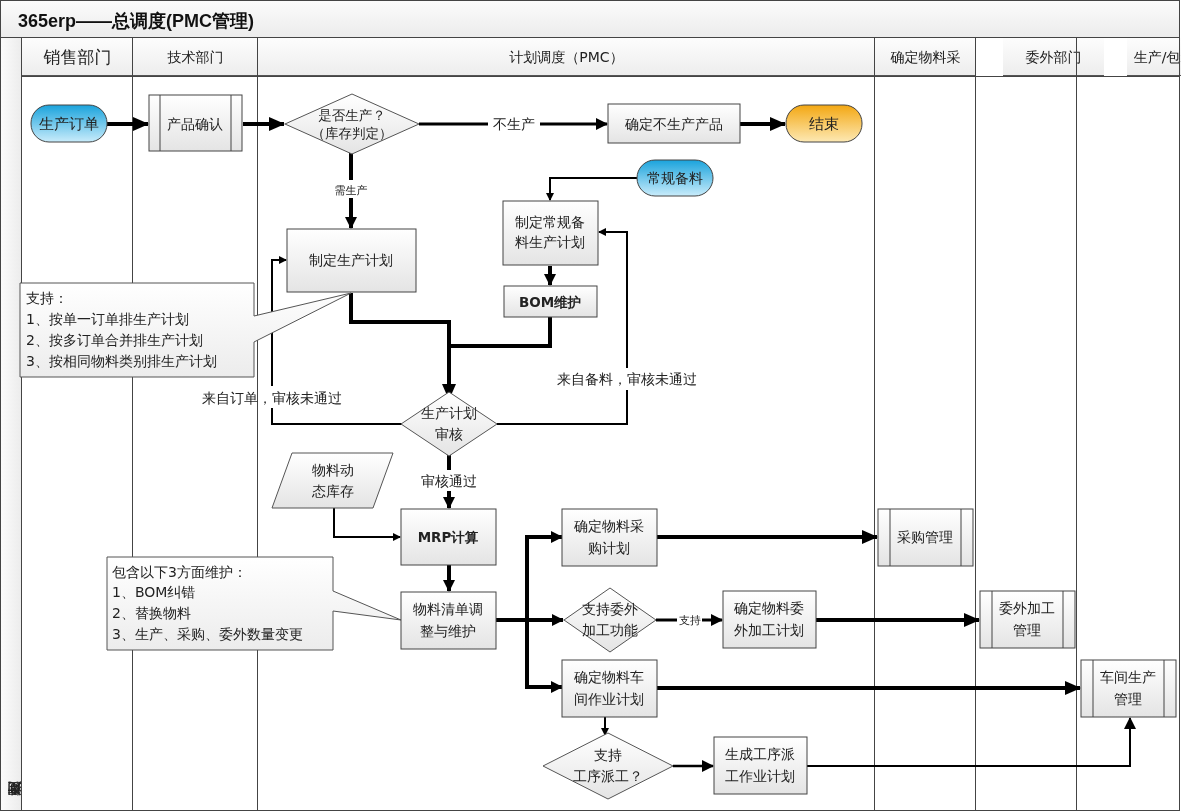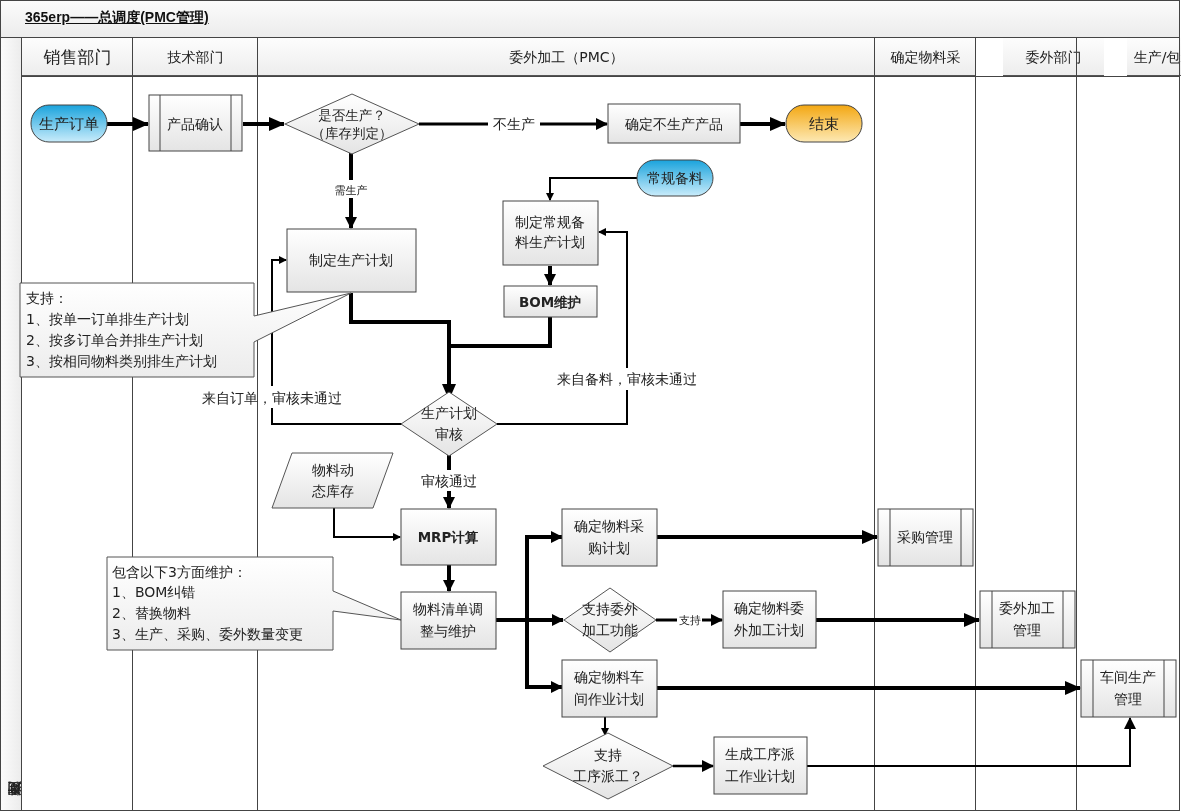--- a/index.html
+++ b/index.html
@@ -1,37 +1,37 @@
 <!DOCTYPE html>
 <html><head>
 <meta charset="utf-8">
 <style>
   html,body{margin:0;padding:0;background:#fff;}
   body{width:1181px;height:812px;position:relative;overflow:hidden;font-family:"DejaVu Sans","Liberation Sans",sans-serif;}
   #frame{position:absolute;left:0;top:0;width:1181px;height:812px;}
   svg text{font-family:"DejaVu Sans","Liberation Sans",sans-serif;fill:#222;}
   .title-bar{position:absolute;left:1px;top:1px;width:1178px;height:36px;background:linear-gradient(#fbfbfb,#ececec);border-bottom:1px solid #555;}
-  .title-text{position:absolute;left:24px;top:8px;font-size:14px;font-weight:bold;color:#111;font-family:"Liberation Sans","DejaVu Sans",sans-serif;text-decoration:underline;}
+  .title-text{position:absolute;left:17px;top:8px;font-size:18px;font-weight:bold;color:#111;font-family:"Liberation Sans","DejaVu Sans",sans-serif;}
   .lane-hdr{position:absolute;top:38px;height:38px;display:flex;align-items:center;justify-content:center;text-align:center;color:#222;background:linear-gradient(#fdfdfd,#ededed);border-bottom:1px solid #555;box-sizing:border-box;line-height:16px;}
   .pool-label{position:absolute;left:1px;top:38px;width:20px;height:773px;background:linear-gradient(90deg,#fbfbfb,#ececec);}
   .pool-text{position:absolute;left:4px;bottom:4px;writing-mode:vertical-rl;transform:rotate(180deg);font-size:14px;color:#222;}
 </style>
 </head>
 <body>
 
 <div id="frame">
   <div class="title-bar">
     <span class="title-text">365erp——总调度(PMC管理)</span>
   </div>
   <div class="pool-label">
     <span class="pool-text">生产计划调度</span>
   </div>
   <div class="lane-hdr" style="left:22px;width:111px;font-size:17px;">销售部门</div>
   <div class="lane-hdr" style="left:133px;width:125px;font-size:14px;">技术部门</div>
-  <div class="lane-hdr" style="left:258px;width:617px;font-size:14px;">委外加工（PMC）</div>
+  <div class="lane-hdr" style="left:258px;width:617px;font-size:14px;">计划调度（PMC）</div>
   <div class="lane-hdr" style="left:875px;width:101px;font-size:14px;">确定物料采</div>
   <div class="lane-hdr" style="left:1003px;width:101px;font-size:14px;">委外部门</div>
   <div class="lane-hdr" style="left:1127px;width:102px;font-size:14px;padding:0 6px;text-align:center;">生产/包装车间</div>
 
   <svg id="diagram" width="1181" height="812" style="position:absolute;left:0;top:0;">
     <defs>
       <linearGradient id="gBox" x1="0" y1="0" x2="0" y2="1">
         <stop offset="0" stop-color="#ffffff"></stop>
           <stop offset="1" stop-color="#e4e4e4"></stop>
       </linearGradient>

